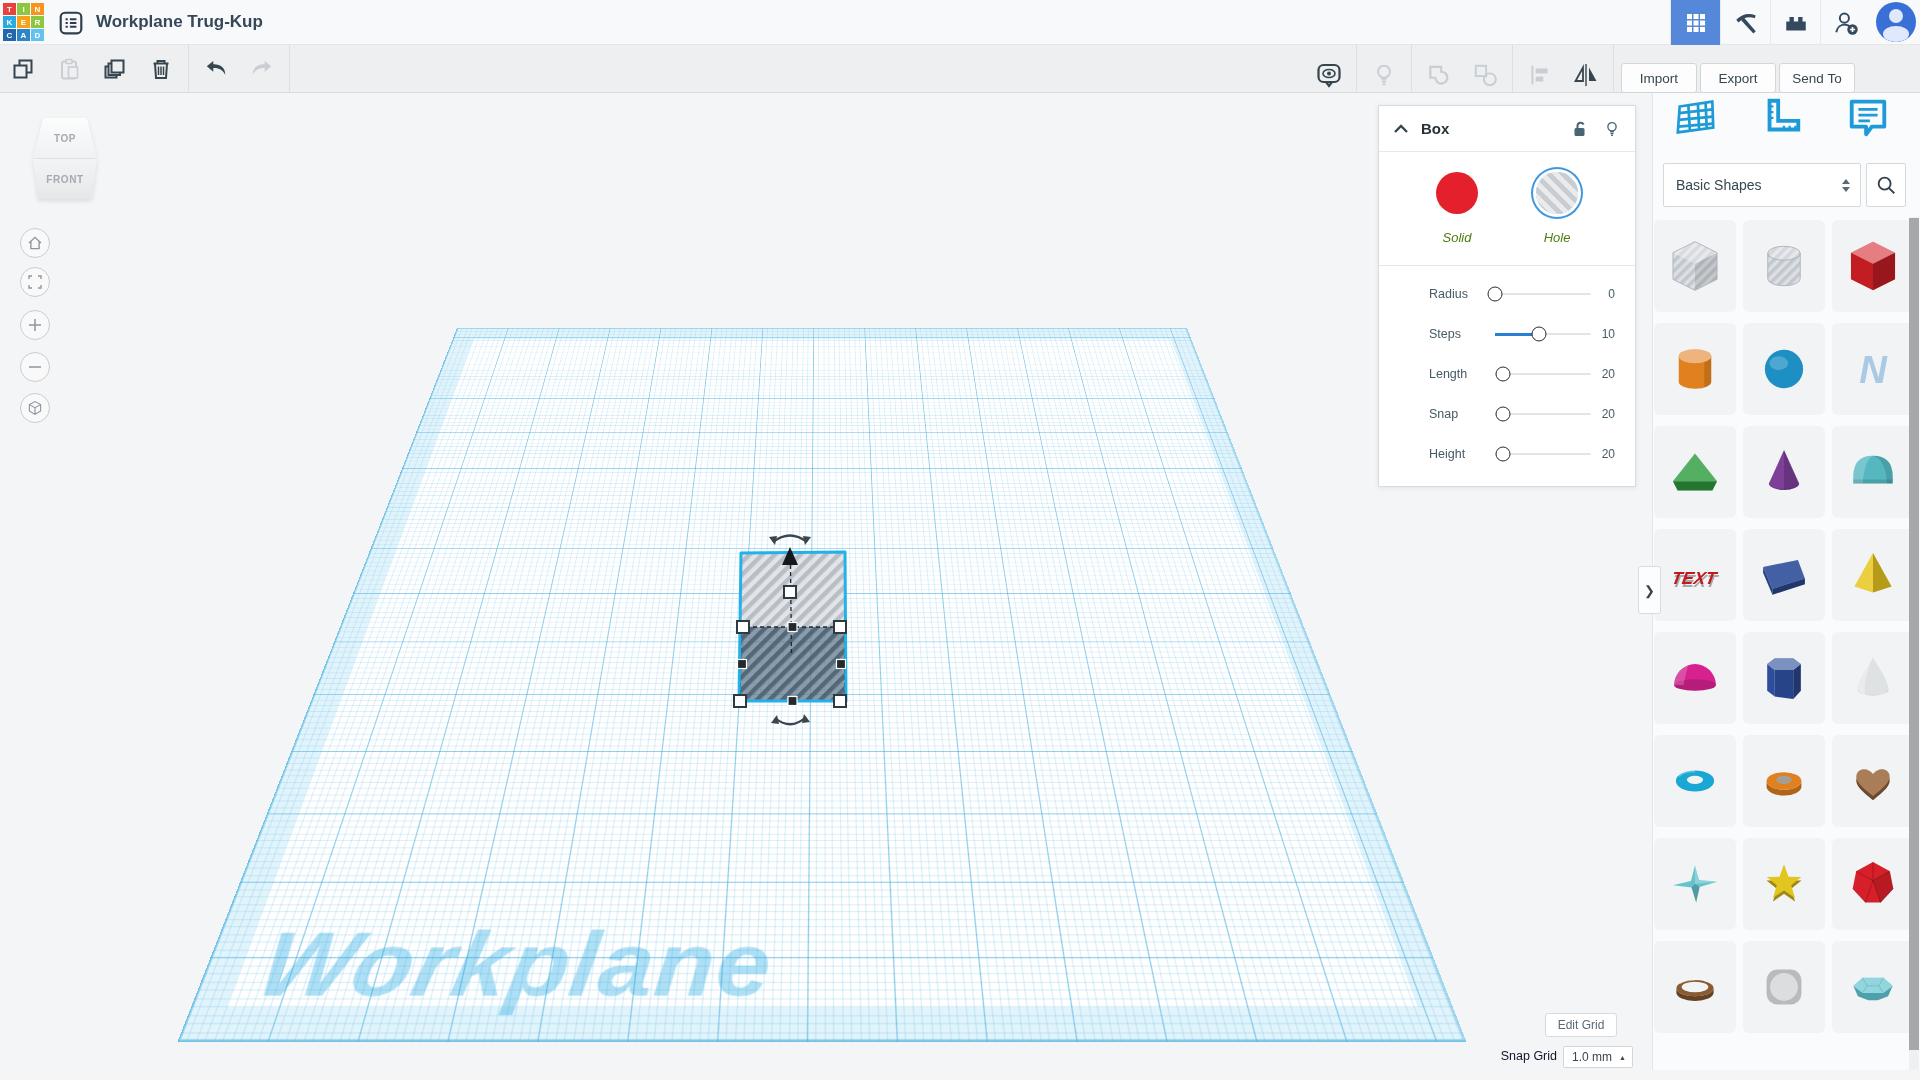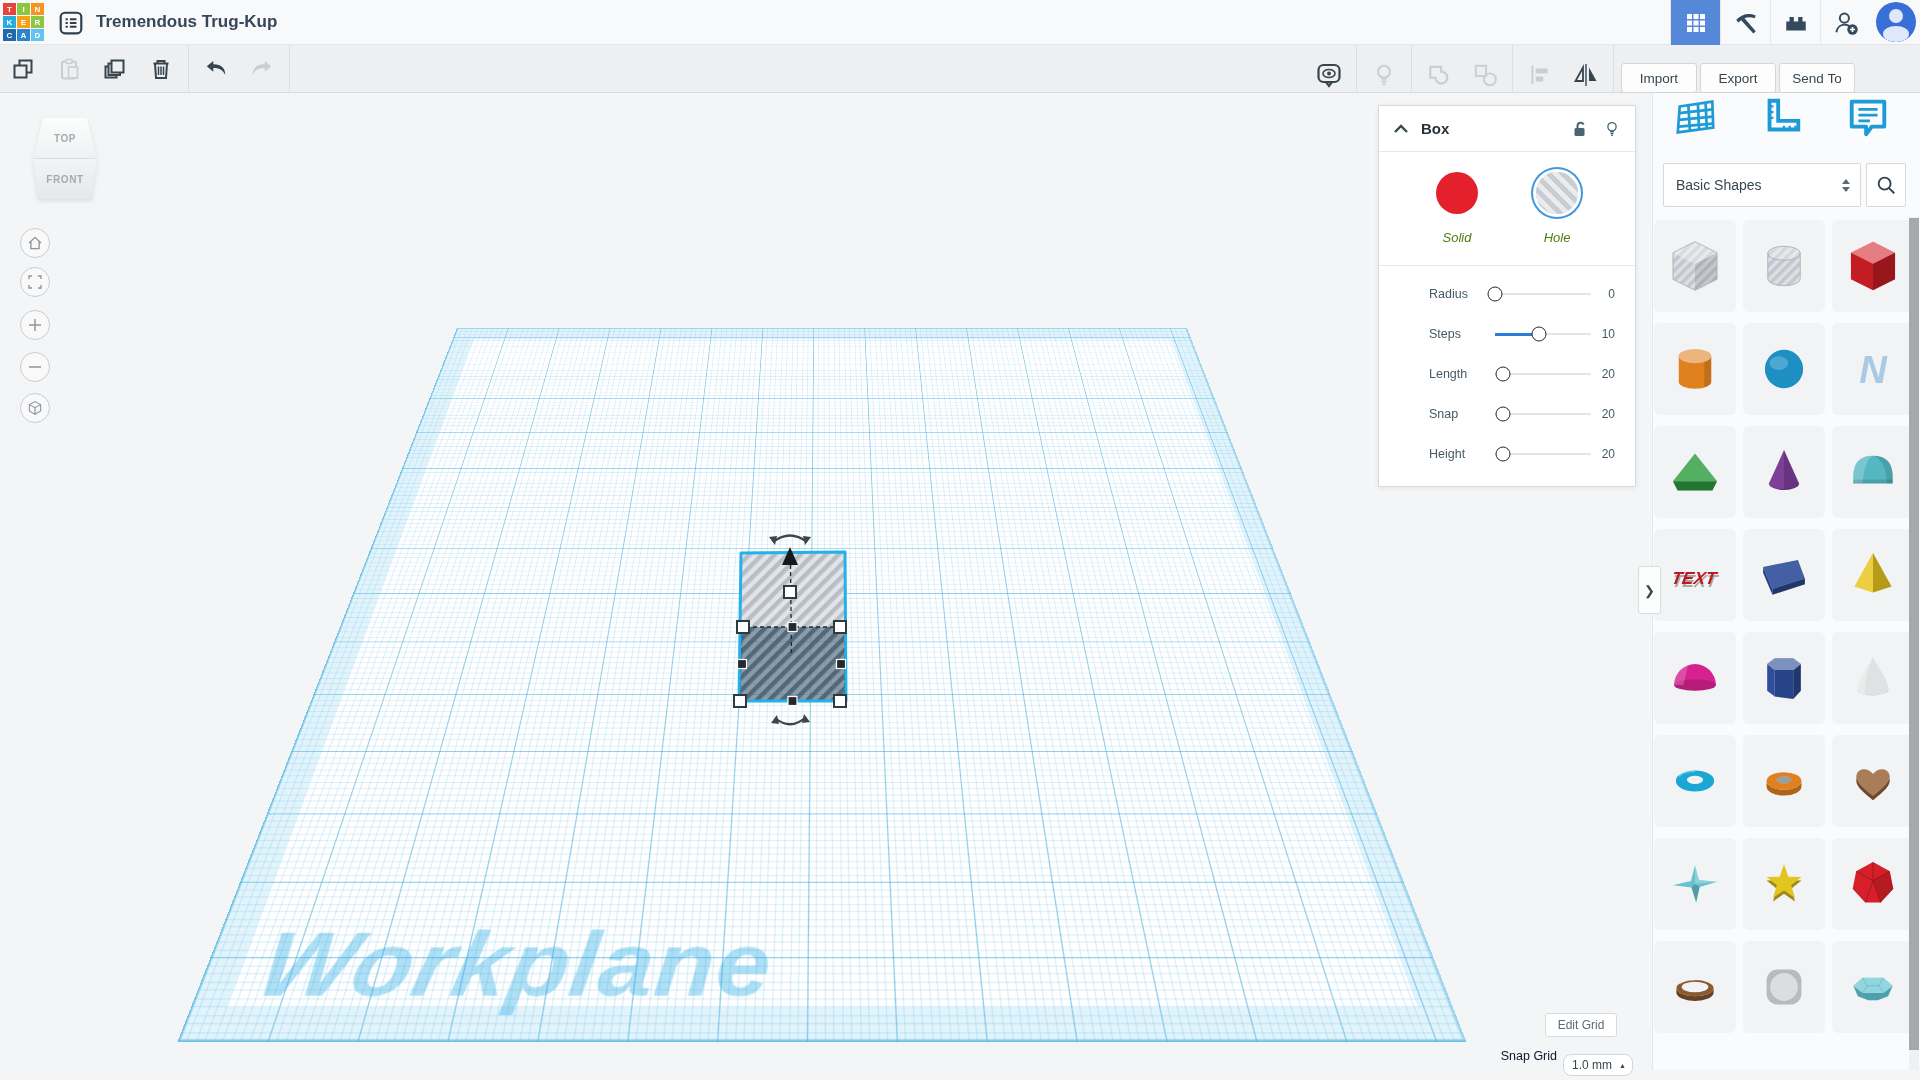--- a/index.html
+++ b/index.html
@@ -48,21 +48,21 @@
   .vc-top   { width:64px; height:40px; clip-path:polygon(16% 0,84% 0,100% 100%,0 100%); background:linear-gradient(#fcfdfd,#eff1f2); display:flex; align-items:center; justify-content:center; }
   .vc-front { width:64px; height:40px; margin-top:1px; clip-path:polygon(0 0,100% 0,92% 100%,8% 100%); background:linear-gradient(#f3f4f6,#e5e7e9); display:flex; align-items:center; justify-content:center; }
   .vc-lbl { font-size:10px; font-weight:bold; letter-spacing:.6px; color:#a4abb1; }
 
   .navbtn { position:absolute; left:20px; width:30px; height:30px; border:1px solid #c8cdd1; border-radius:50%; background:rgba(255,255,255,.45); color:#8d969d; display:flex; align-items:center; justify-content:center; }
 
   .selection { position:absolute; left:725px; top:432px; }
 
   .editgrid-btn { position:absolute; left:1545px; top:920px; width:72px; height:24px; background:#fff; border:1px solid #d8dbde; border-radius:3px; font-size:12px; color:#5a6b77; display:flex; align-items:center; justify-content:center; }
   .snap-lbl { position:absolute; left:1482px; top:956px; width:75px; text-align:right; font-size:12.5px; color:#0f172a; }
-  .snap-box { position:absolute; left:1563px; top:953px; width:70px; height:22px; background:#fff; border:1px solid #d3d7da; border-radius:8px; font-size:12px; color:#37474f; display:flex; align-items:center; padding:0 6px 0 8px; justify-content:space-between;margin-top:8px; }
+  .snap-box { position:absolute; left:1563px; top:953px; width:70px; height:22px; background:#fff; border:1px solid #d3d7da; border-radius:2px; font-size:12px; color:#37474f; display:flex; align-items:center; padding:0 6px 0 8px; justify-content:space-between; }
   .snap-caret { font-size:7px; color:#444; }
 
   
   .inspector { position:absolute; left:1378px; top:105px; width:258px; background:#fff; border:1px solid #d9dcdf; box-shadow:0 1px 5px rgba(0,0,0,.08); z-index:30; }
   .insp-head { height:46px; display:flex; align-items:center; padding:0 14px; border-bottom:1px solid #e6e9eb; }
   .insp-title { margin-left:12px; font-size:15px; font-weight:bold; color:#263238; flex:1; }
   .insp-hicon { color:#4a6572; margin-left:14px; }
   .mat-row { display:flex; justify-content:center; gap:36px; padding:20px 0 16px; }
   .mat { width:64px; text-align:center; cursor:pointer; }
   .mat-circle { width:42px; height:42px; border-radius:50%; margin:0 auto; }
@@ -274,21 +274,21 @@
         <span class="lg-tile" style="background: rgb(33, 103, 174);">C</span>
         <span class="lg-tile" style="background: rgb(46, 134, 201);">A</span>
         <span class="lg-tile" style="background: rgb(98, 196, 238);">D</span>
       </div>
     <div class="doc-btn">
       <svg class="ic" width="26" height="26" viewBox="0 0 24 24" stroke="currentColor" fill="none">
         <rect x="2.5" y="2.5" width="19" height="19" rx="4" stroke-width="2"></rect>
         <path d="M7,8.5 h2 M11,8.5 h6 M7,12 h2 M11,12 h6 M7,15.5 h2 M11,15.5 h6" stroke-width="1.8"></path>
       </svg>
     </div>
-    <div class="title">Tremendous Trug-Kup</div>
+    <div class="title">Workplane Trug-Kup</div>
 
     <div class="tb-right">
       <div class="tb-ic active">
         <svg class="ic" width="24" height="24" viewBox="0 0 24 24" fill="currentColor">
           <rect x="3" y="3" width="5" height="5"></rect>
             <rect x="9.5" y="3" width="5" height="5"></rect>
             <rect x="16" y="3" width="5" height="5"></rect>
           <rect x="3" y="9.5" width="5" height="5"></rect>
             <rect x="9.5" y="9.5" width="5" height="5"></rect>
             <rect x="16" y="9.5" width="5" height="5"></rect>

